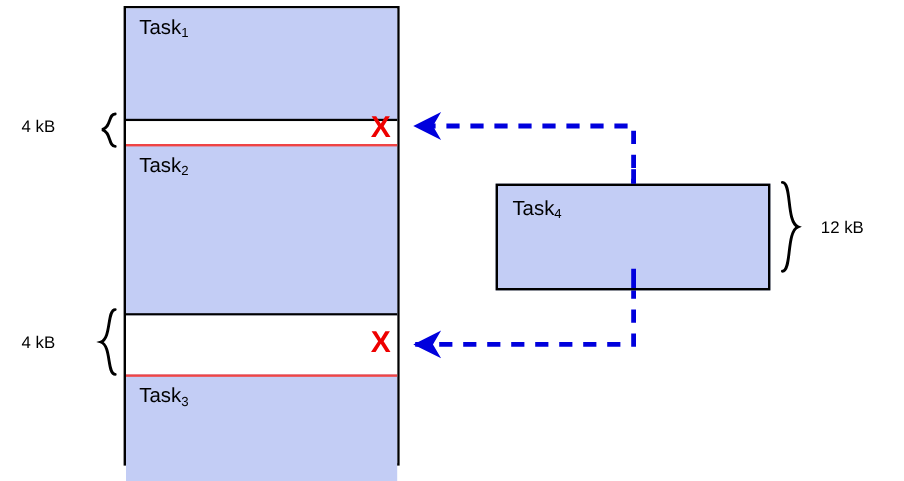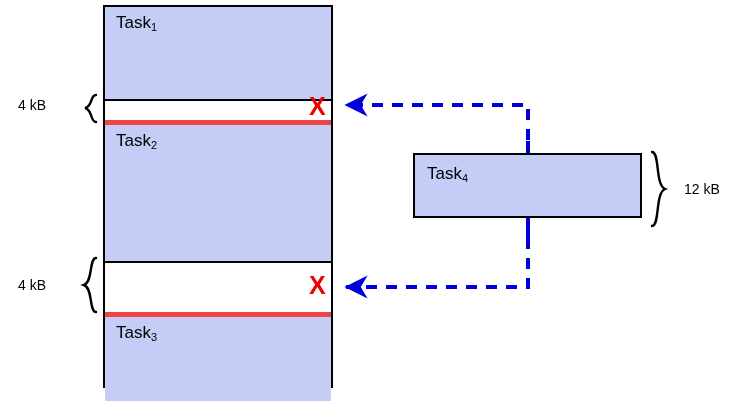--- a/index.html
+++ b/index.html
@@ -30,21 +30,21 @@
     border: 2px solid #000000;
     box-sizing: border-box;
     background: #ffffff;
   }
   .block {
     position: absolute;
     left: 0;
     width: 100%;
     background: #c3cdf5;
     box-sizing: border-box;
-    border-top: 5px solid #ef4444;
+    border-top: 2px solid #ef4444;
     border-bottom: 2px solid #000000;
   }
   .block.first { border-top: none; }
   .block.last  { border-bottom: none; }
 
   .block-label {
     position: absolute;
     left: 11px;
     top: 6px;
     font-size: 17px;
@@ -78,21 +78,21 @@
     font-family: "Liberation Sans", "DejaVu Sans", sans-serif;
     user-select: none;
   }
 
   
   .task4-box {
     position: absolute;
     left: 413px;
     top: 153px;
     width: 229px;
-    height: 65px;
+    height: 89px;
     background: #c3cdf5;
     border: 2px solid #000000;
     box-sizing: border-box;
     z-index: 6;
   }
   .task4-label {
     position: absolute;
     left: 12px;
     top: 9px;
     font-size: 17px;

